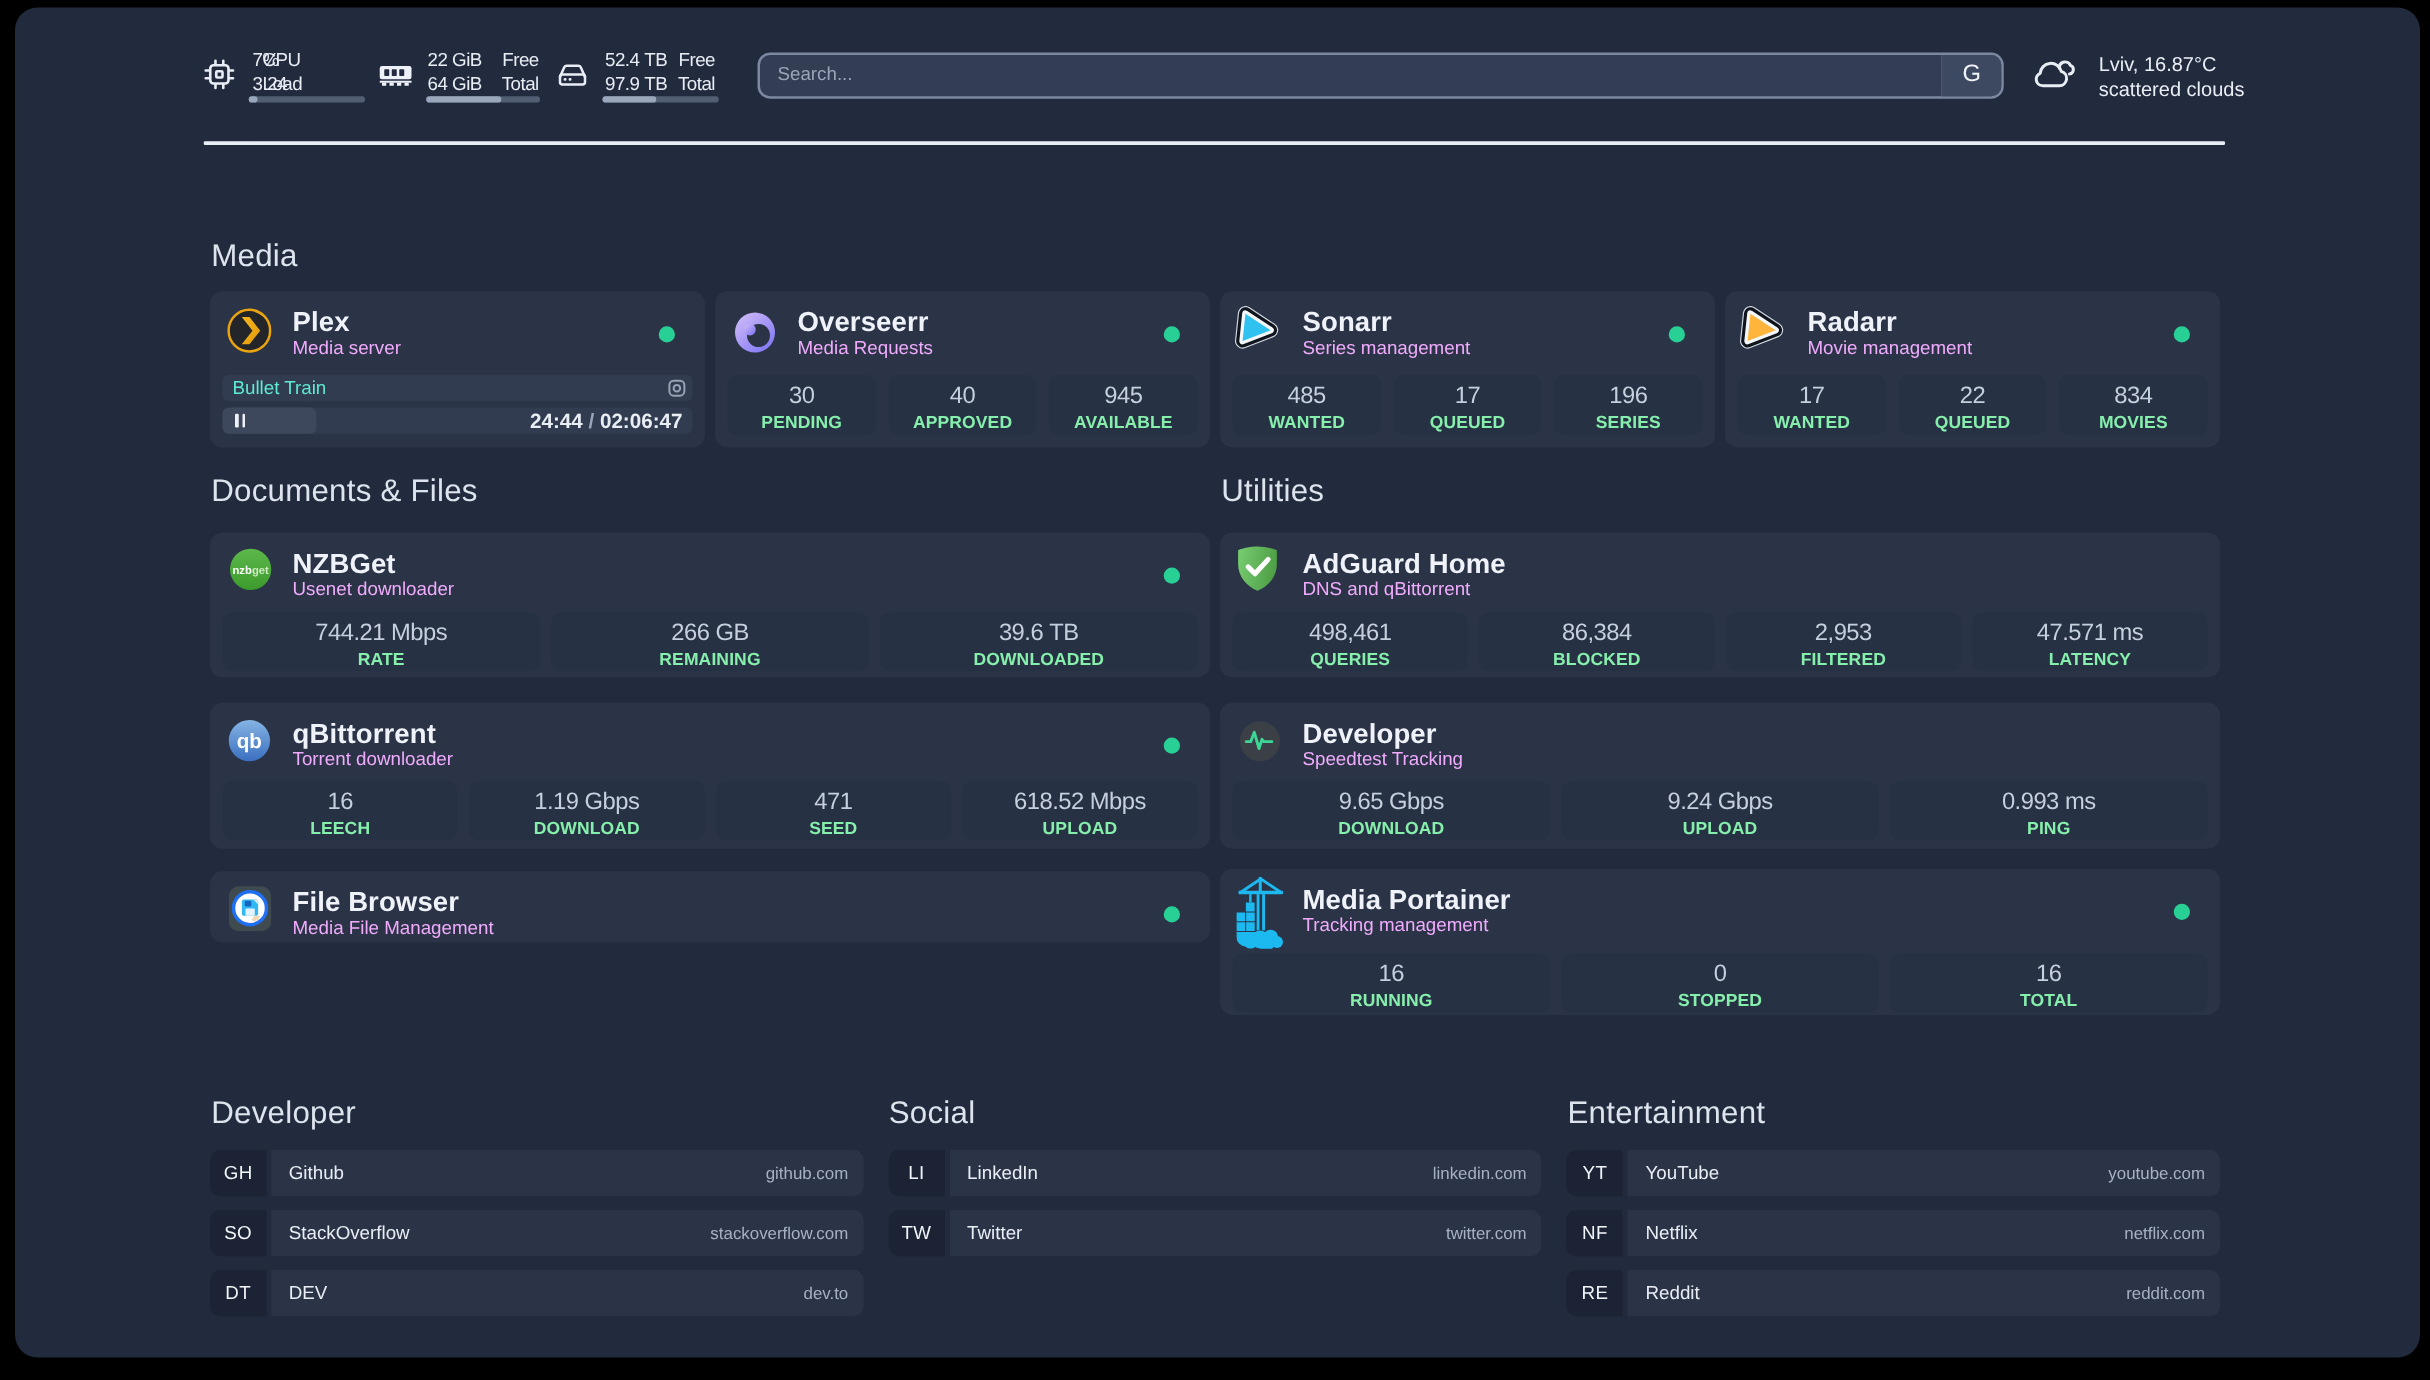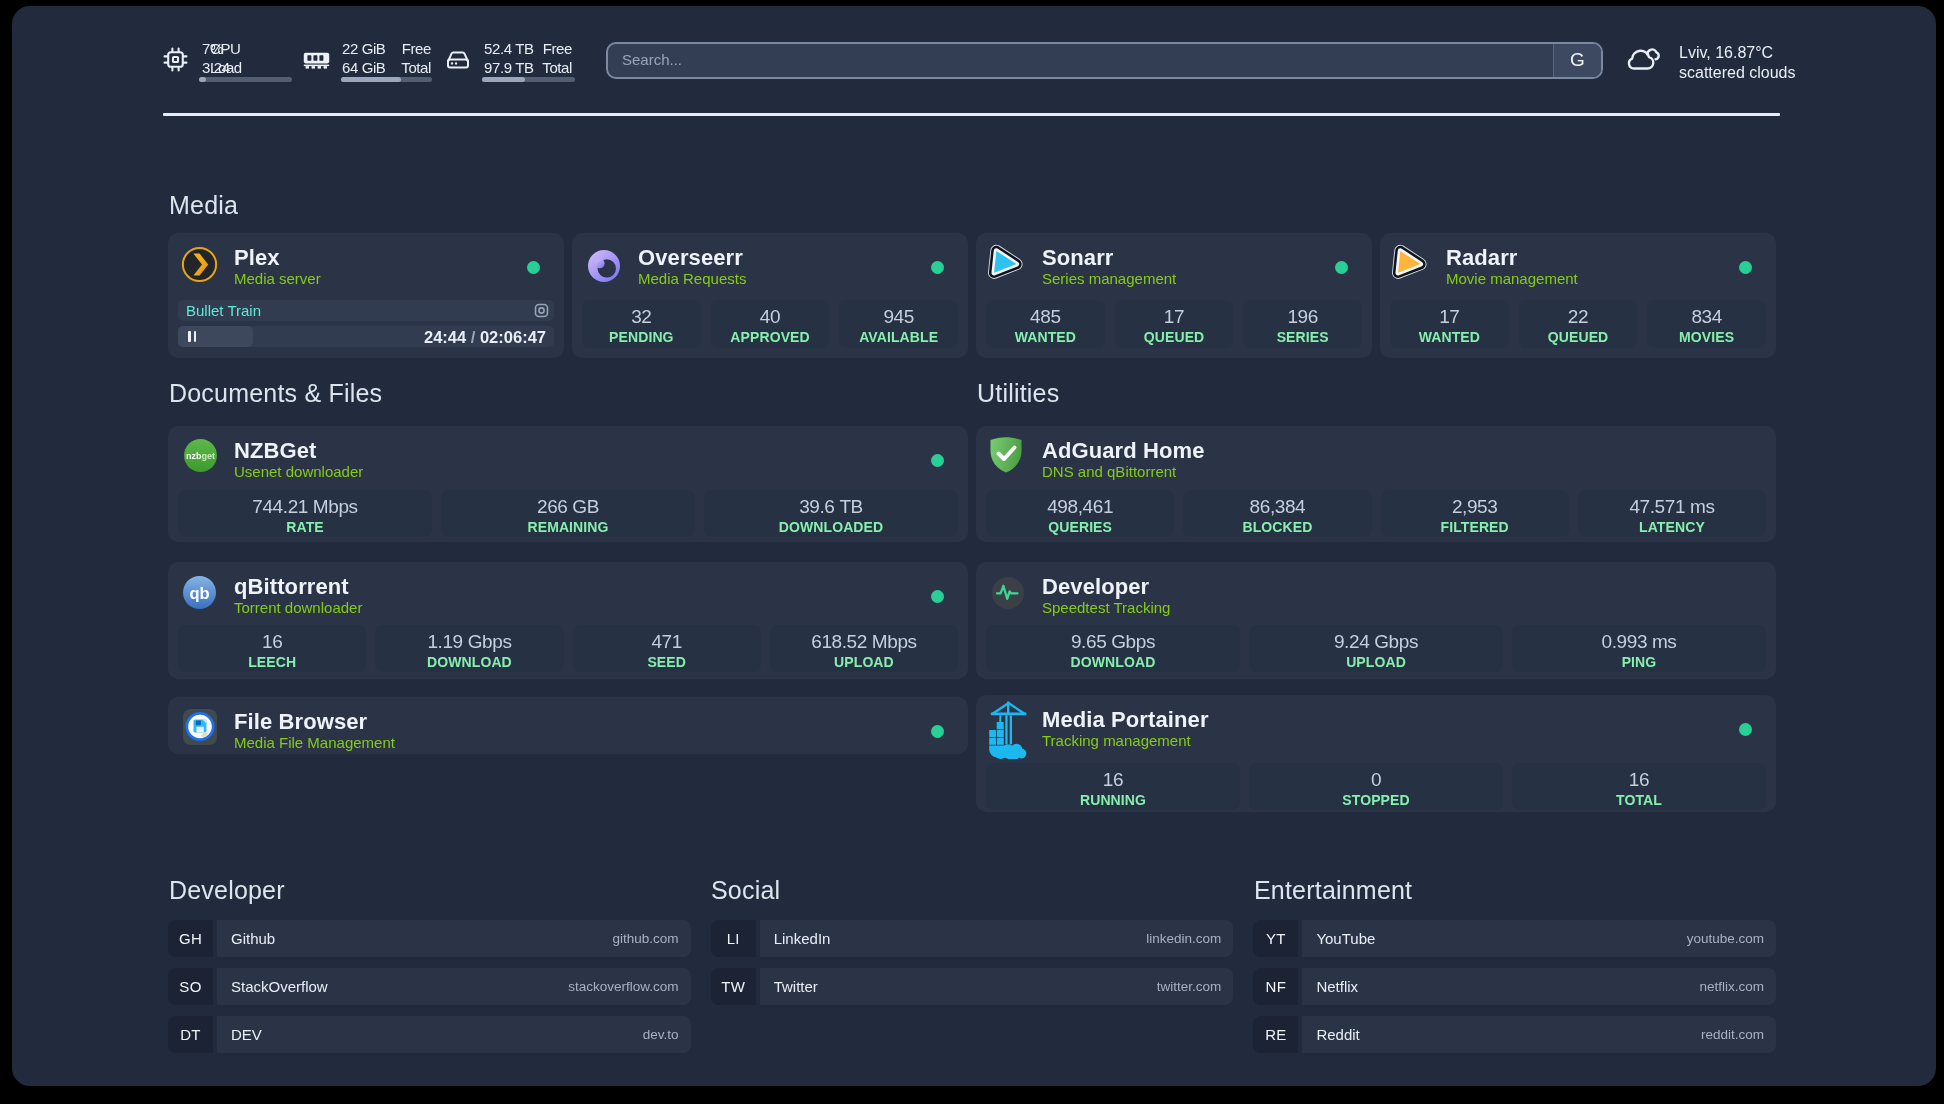--- a/index.html
+++ b/index.html
@@ -4,21 +4,21 @@
 html,body{margin:0;padding:0;background:#000;width:1944px;height:1104px;overflow:hidden;
 font-family:"Liberation Sans", sans-serif;}
 *{box-sizing:border-box}
 .abs{position:absolute}
 .panel{position:absolute;left:12px;top:6px;width:1924px;height:1080px;background:#222a3d;border-radius:18px}
 .card{position:absolute;background:#2b3447;border-radius:10px}
 .tile{position:absolute;background:#273144;border-radius:8px;text-align:center;color:#c6cfdd}
 .tile .v{font-size:19px;line-height:23px;margin-top:4.5px;letter-spacing:-0.4px}
 .tile .l{font-size:14px;line-height:18px;font-weight:bold;color:#86efac;letter-spacing:0.1px}
 .ti{position:absolute;left:66px;top:14px;font-size:22px;font-weight:600;color:#eff3f9;line-height:22px;letter-spacing:0.1px}
-.su{position:absolute;left:66px;top:36px;font-size:15px;color:#84cc16;line-height:19px}
+.su{position:absolute;left:66px;top:36px;font-size:15px;color:#f0abfc;line-height:19px}
 .dot{position:absolute;width:13px;height:13px;border-radius:50%;background:#29d095}
 .sect{position:absolute;font-size:25px;font-weight:500;color:#dde4ee;line-height:26px;letter-spacing:0.2px}
 .bm{position:absolute;height:37px}
 .bmab{position:absolute;left:0;top:0;width:45px;height:37px;background:#1b2334;border-radius:8px 0 0 8px;
  color:#f2f5fa;font-size:15px;font-weight:500;text-align:center;line-height:37px;letter-spacing:0.3px}
 .bmbar{position:absolute;left:49px;top:0;right:0;height:37px;background:#2b3447;border-radius:0 8px 8px 0}
 .bmn{position:absolute;left:14px;top:0;font-size:15px;color:#e9eef5;line-height:37px}
 .bmd{position:absolute;right:12px;top:0;font-size:13.5px;color:#a6b1c3;line-height:37px}
 .val{color:#e8edf4;font-size:15px;line-height:19px;letter-spacing:-0.4px}
 .mrow{position:absolute;background:#323c51;border-radius:5px}
@@ -115,21 +115,21 @@
       </defs>
       <circle cx="17" cy="17" r="16" fill="url(#ovg)"></circle>
       <circle cx="19.8" cy="19.4" r="9.2" fill="#2b3447"></circle>
       <circle cx="12.9" cy="14.6" r="4.7" fill="url(#ovg)"></circle>
     </svg>
     <div class="ti">Overseerr</div>
     <div class="su">Media Requests</div>
     <div class="dot" style="right:24px;top:28px"></div>
   </div>
 <div class="tile" style="left:582px;top:300px;width:118.7px;height:48px">
-    <div class="v">32</div>
+    <div class="v">30</div>
     <div class="l">PENDING</div>
   </div>
 <div class="tile" style="left:710.7px;top:300px;width:118.7px;height:48px">
     <div class="v">40</div>
     <div class="l">APPROVED</div>
   </div>
 <div class="tile" style="left:839.3px;top:300px;width:118.7px;height:48px">
     <div class="v">945</div>
     <div class="l">AVAILABLE</div>
   </div>

